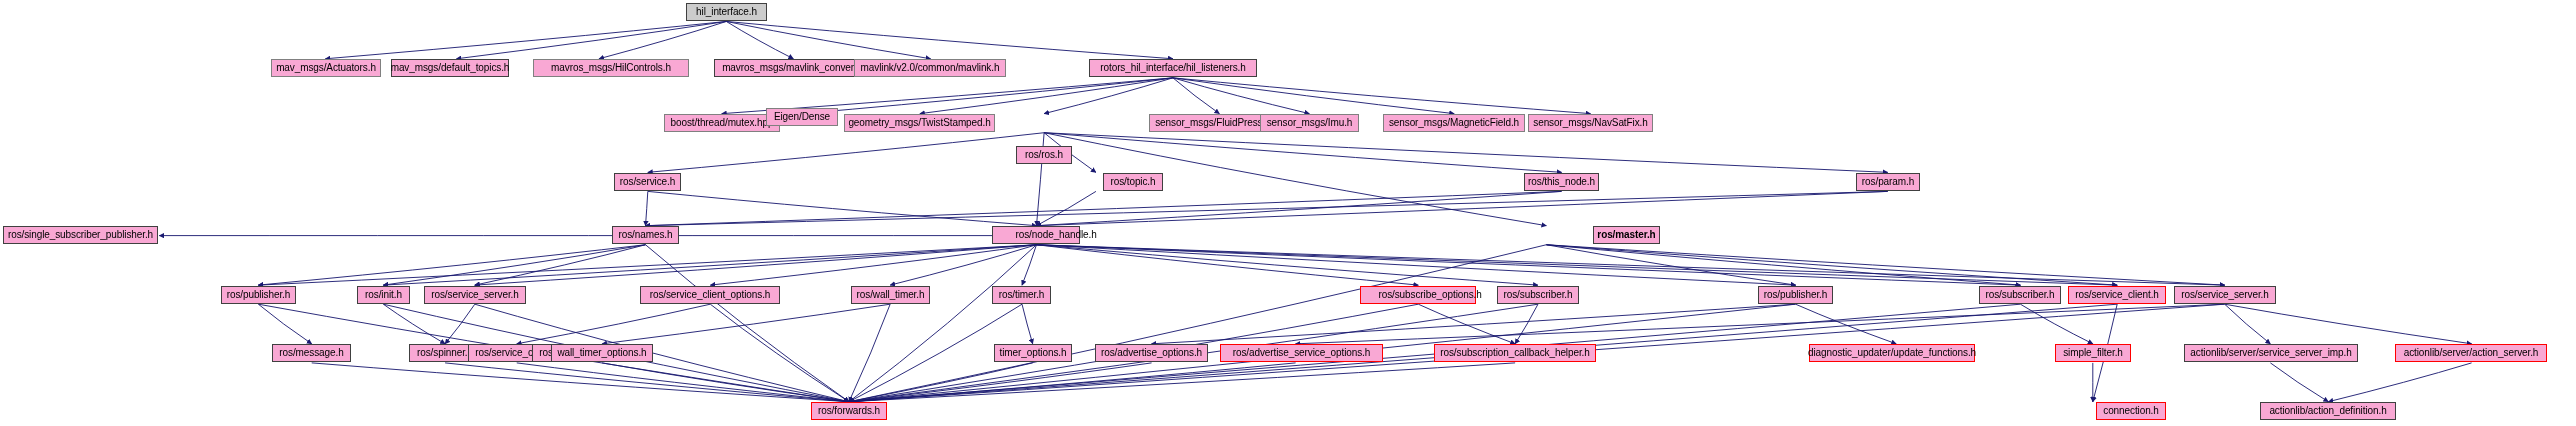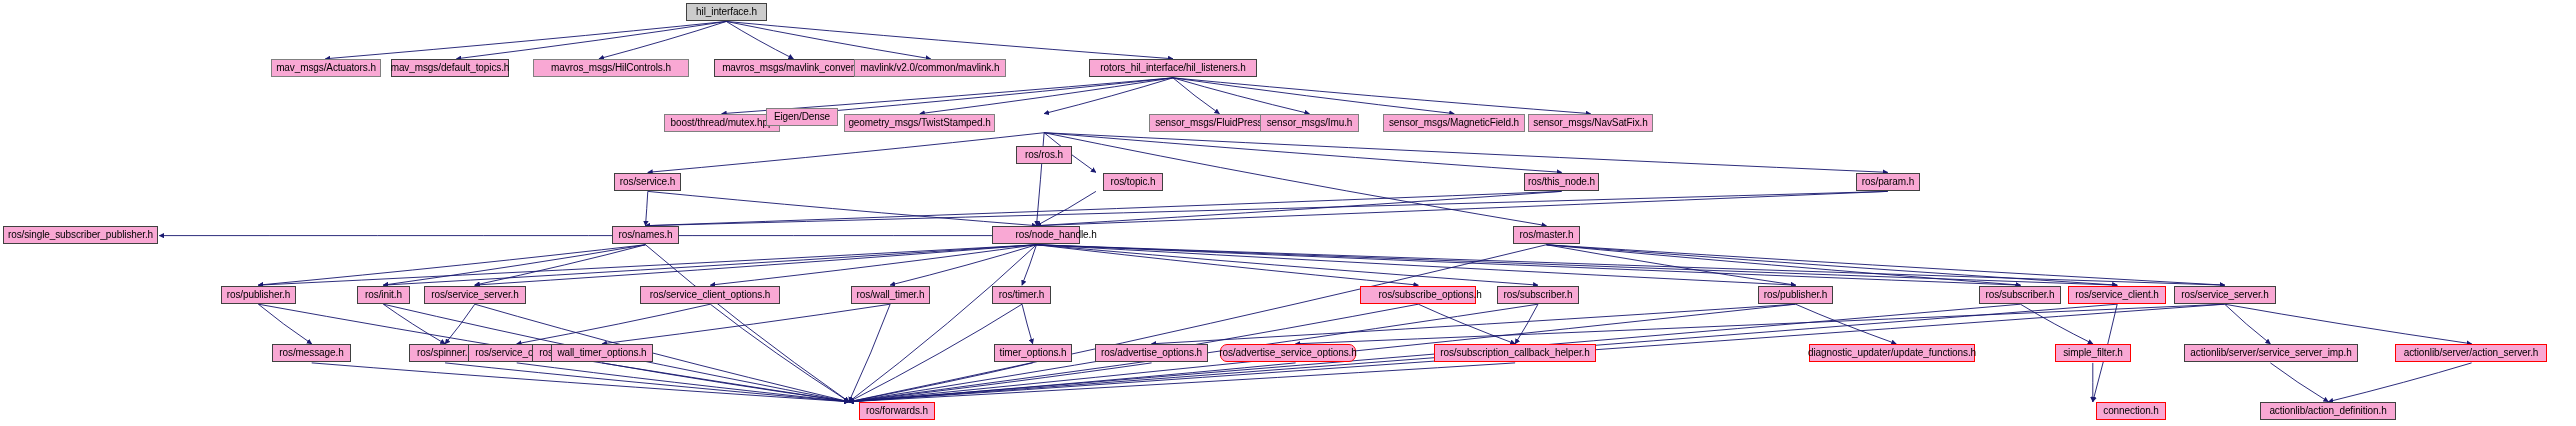--- a/index.html
+++ b/index.html
@@ -172,44 +172,44 @@
       <div class="node" style="left: 1260px; top: 114px; width: 99px;">sensor_msgs/Imu.h</div>
       <div class="node" style="left: 1383px; top: 114px; width: 142px;">sensor_msgs/MagneticField.h</div>
       <div class="node" style="left: 1528px; top: 114px; width: 125px;">sensor_msgs/NavSatFix.h</div>
       <div class="node dark" style="left: 614px; top: 173px; width: 67px;">ros/service.h</div>
       <div class="node dark" style="left: 1067px; top: 173px; width: 60px; margin-left: 36px;">ros/topic.h</div>
       <div class="node dark" style="left: 1524px; top: 173px; width: 75px;">ros/this_node.h</div>
       <div class="node dark" style="left: 1856px; top: 173px; width: 64px;">ros/param.h</div>
       <div class="node dark" style="left: 3px; top: 226px; width: 155px;">ros/single_subscriber_publisher.h</div>
       <div class="node dark" style="left: 612px; top: 226px; width: 67px;">ros/names.h</div>
       <div class="node dark" style="left: 992px; top: 226px; width: 88px; padding-left: 44px;">ros/node_handle.h</div>
-      <div class="node dark" style="left: 1513px; top: 226px; width: 67px;">ros/master.h</div>
+      <div class="node dark" style="left: 1593px; top: 226px; width: 67px; font-weight: bold;">ros/master.h</div>
       <div class="node dark" style="left: 221px; top: 286px; width: 75px;">ros/publisher.h</div>
       <div class="node dark" style="left: 357px; top: 286px; width: 53px;">ros/init.h</div>
       <div class="node dark" style="left: 424px; top: 286px; width: 102px;">ros/service_server.h</div>
       <div class="node dark" style="left: 640px; top: 286px; width: 140px;">ros/service_client_options.h</div>
       <div class="node dark" style="left: 851px; top: 286px; width: 79px;">ros/wall_timer.h</div>
       <div class="node dark" style="left: 992px; top: 286px; width: 59px;">ros/timer.h</div>
       <div class="node red" style="left: 1360px; top: 286px; width: 116px; padding-left: 28px;">ros/subscribe_options.h</div>
       <div class="node dark" style="left: 1497px; top: 286px; width: 82px;">ros/subscriber.h</div>
       <div class="node dark" style="left: 1758px; top: 286px; width: 75px;">ros/publisher.h</div>
       <div class="node dark" style="left: 1979px; top: 286px; width: 82px;">ros/subscriber.h</div>
       <div class="node red" style="left: 2068px; top: 286px; width: 98px;">ros/service_client.h</div>
       <div class="node dark" style="left: 2174px; top: 286px; width: 102px;">ros/service_server.h</div>
       <div class="node dark" style="left: 272px; top: 344px; width: 79px;">ros/message.h</div>
       <div class="node dark" style="left: 409px; top: 344px; width: 72px;">ros/spinner.h</div>
       <div class="node dark" style="left: 468px; top: 344px; width: 98px;">ros/service_client.h</div>
       <div class="node dark" style="left: 532px; top: 344px; width: 98px;">ros/service_client.h</div>
       <div class="node dark" style="left: 551px; top: 344px; width: 102px;">wall_timer_options.h</div>
       <div class="node dark" style="left: 994px; top: 344px; width: 78px;">timer_options.h</div>
       <div class="node dark" style="left: 1095px; top: 344px; width: 113px;">ros/advertise_options.h</div>
-      <div class="node red" style="left: 1220px; top: 344px; width: 136px; border-radius: 7px;">ros/advertise_service_options.h</div>
+      <div class="node red" style="left: 1220px; top: 344px; width: 163px;">ros/advertise_service_options.h</div>
       <div class="node red" style="left: 1434px; top: 344px; width: 162px;">ros/subscription_callback_helper.h</div>
       <div class="node red" style="left: 1809px; top: 344px; width: 166px;">diagnostic_updater/update_functions.h</div>
       <div class="node red" style="left: 2055px; top: 344px; width: 76px;">simple_filter.h</div>
       <div class="node dark" style="left: 2184px; top: 344px; width: 174px;">actionlib/server/service_server_imp.h</div>
       <div class="node red" style="left: 2395px; top: 344px; width: 152px;">actionlib/server/action_server.h</div>
-      <div class="node red" style="left: 859px; top: 402px; width: 76px;">ros/forwards.h</div>
+      <div class="node red" style="left: 811px; top: 402px; width: 76px;">ros/forwards.h</div>
       <div class="node red" style="left: 2058px; top: 402px; width: 70px; margin-left: 38px;">connection.h</div>
       <div class="node dark" style="left: 2260px; top: 402px; width: 136px;">actionlib/action_definition.h</div>
     </div>
 </div>
 
 
 </body></html>

